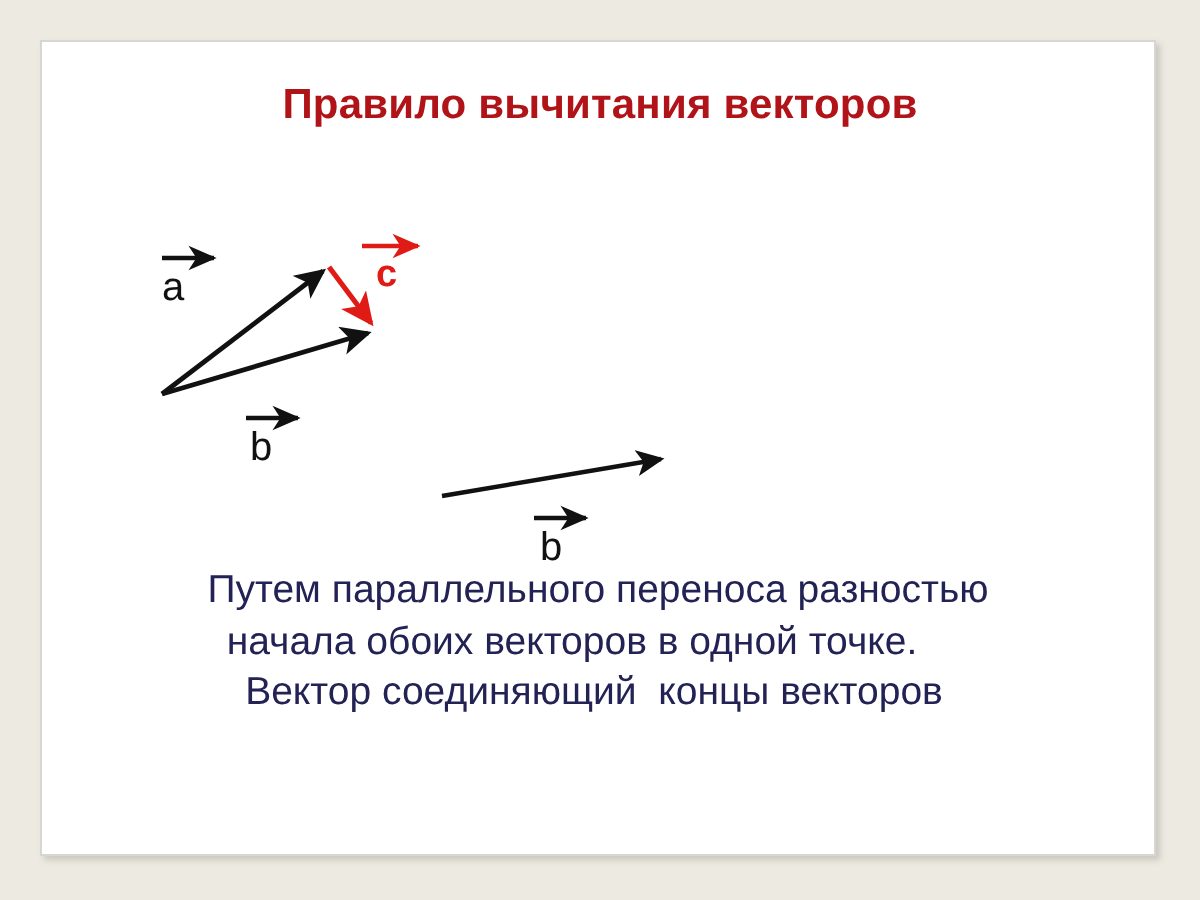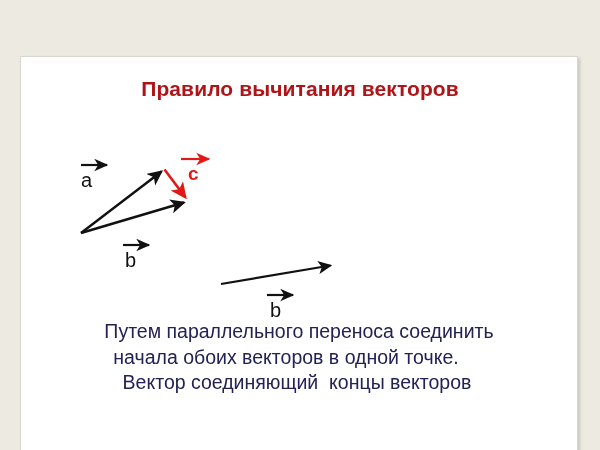--- a/index.html
+++ b/index.html
@@ -11,21 +11,20 @@
     width: 600px;
     height: 450px;
     background: #edeae2;
     font-family: "Liberation Sans", sans-serif;
     overflow: hidden;
   }
   #slide-root {
     position: relative;
     width: 600px;
     height: 400px;
-    margin-top: 36px;
   }
   .slide-card {
     position: absolute;
     left: 20px;
     top: 20px;
     width: 558px;
     height: 408px;
     background: #ffffff;
     border: 1px solid #d8d6d0;
     box-shadow: 2px 2px 3px rgba(120,118,110,0.30);
@@ -138,19 +137,19 @@
 
       <div class="vec-label" style="left:104px; top:193px;">b</div>
 
       <div class="vec-label red" style="left:167px; top:107px;">c</div>
 
       <div class="vec-label" style="left:249px; top:243px;">b</div>
 
     </div>
 
     <div class="body-text">
-      <span class="line l1">Путем параллельного переноса соединить</span>
+      <span class="line l1">Путем параллельного переноса разностью</span>
       <span class="line l2">начала обоих векторов в одной точке.</span>
       <span class="line l3">Вектор соединяющий  концы векторов</span>
     </div>
 
   </div>
 </div>
 
 </body></html>

